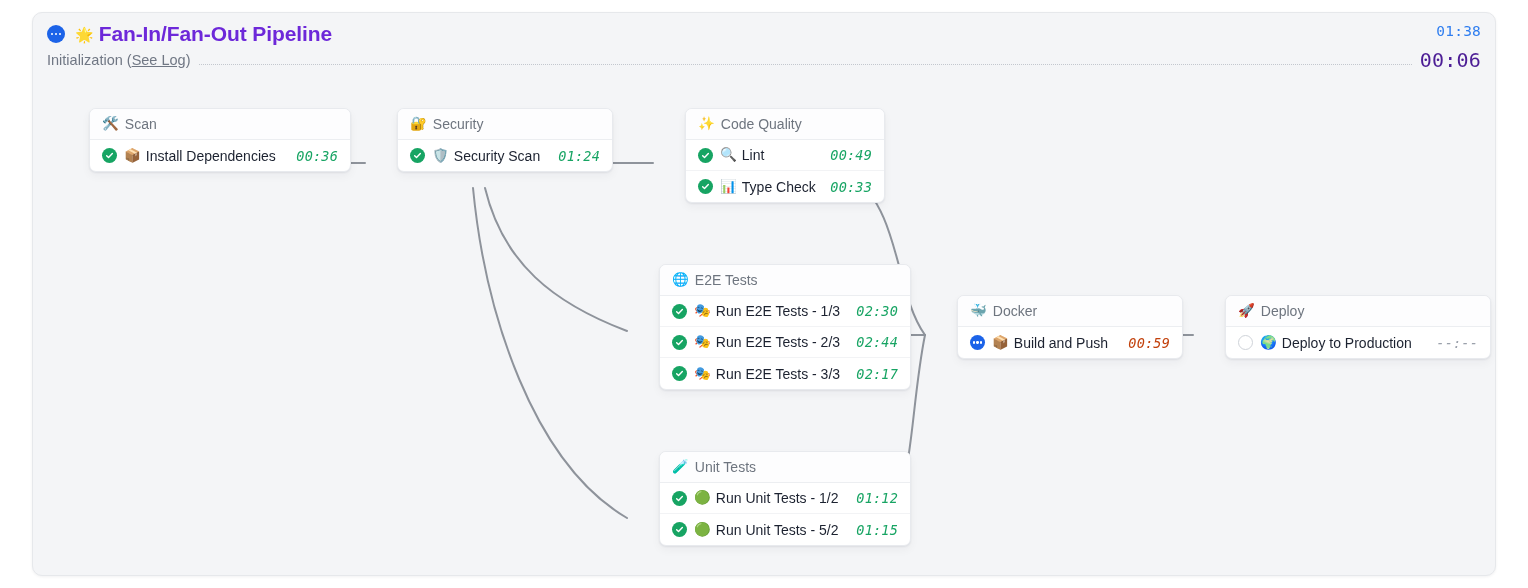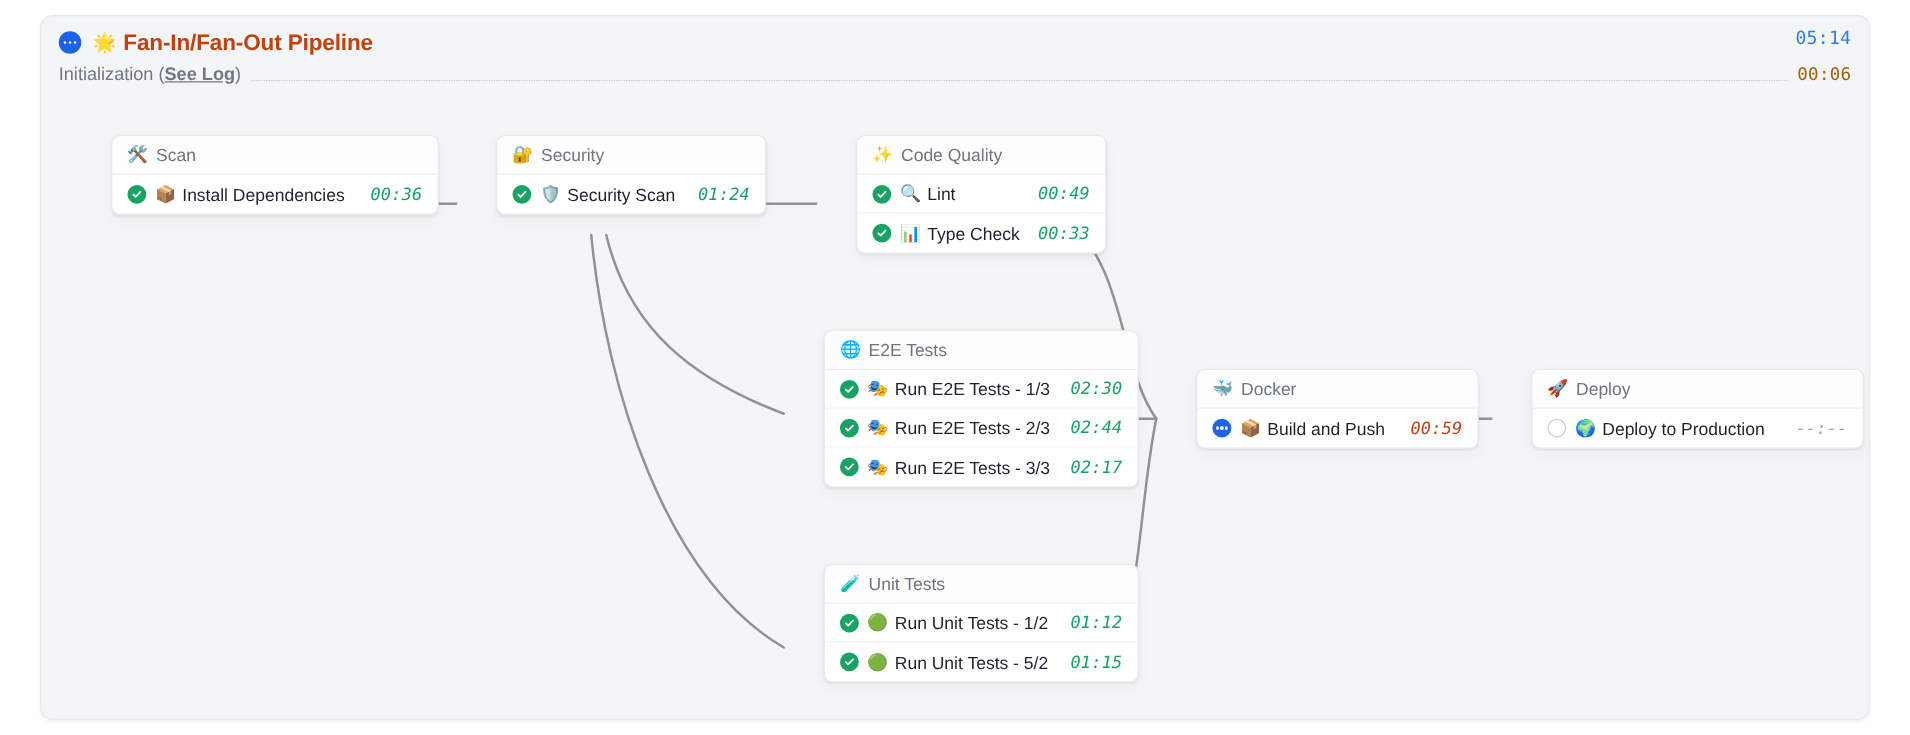--- a/index.html
+++ b/index.html
@@ -57,23 +57,23 @@
     background: #ffffff;
     display: block;
   }
   .hdr-emoji {
     font-size: 15px;
     margin-left: 10px;
     margin-right: 5px;
     line-height: 1;
   }
   .hdr-title {
-    font-size: 18px;
+    font-size: 21px;
     font-weight: bold;
-    color: #c2410c;
+    color: #6d28d9;
     letter-spacing: -0.1px;
   }
   .hdr-timer-main {
     position: absolute;
     right: 0;
     top: 2px;
     font-family: "DejaVu Sans Mono", monospace;
     font-size: 14.5px;
     color: #2f7ef0;
     letter-spacing: 0.2px;
@@ -88,34 +88,33 @@
     align-items: center;
   }
   .hdr-sub-text {
     font-size: 14.5px;
     color: #707784;
     white-space: nowrap;
   }
   .hdr-sub-text a {
     color: #707784;
     text-decoration: underline;
-    font-weight: bold;
   }
   .hdr-leader {
     flex: 1 1 auto;
     margin: 0 8px;
     height: 1px;
     border-bottom: 1px dotted #c3c7ce;
     position: relative;
     top: 4px;
   }
   .hdr-timer-sub {
     font-family: "DejaVu Sans Mono", monospace;
-    font-size: 14px;
-    color: #a16207;
+    font-size: 20px;
+    color: #4c1d95;
     letter-spacing: 0.2px;
     flex: none;
   }
 
   
   .edges {
     position: absolute;
     left: 0;
     top: 0;
     width: 1464px;
@@ -220,21 +219,21 @@
   <div class="panel">
 
     <div class="hdr-title-row">
       <span class="badge-running">
         <i></i>
           <i></i>
           <i></i>
       </span>
       <span class="hdr-emoji">🌟</span>
       <span class="hdr-title">Fan-In/Fan-Out Pipeline</span>
-      <span class="hdr-timer-main">05:14</span>
+      <span class="hdr-timer-main">01:38</span>
     </div>
 
     <div class="hdr-sub-row">
       <span class="hdr-sub-text"><span>Initialization (</span><a href="#">See Log</a><span>)</span></span>
       <span class="hdr-leader"></span>
       <span class="hdr-timer-sub">00:06</span>
     </div>
 
     <svg class="edges" viewBox="0 0 1464 564" width="1464" height="564">
         <path d="M 286,150 L 332,150" fill="none" stroke="#8e939b" stroke-width="2" stroke-linecap="round"></path>

